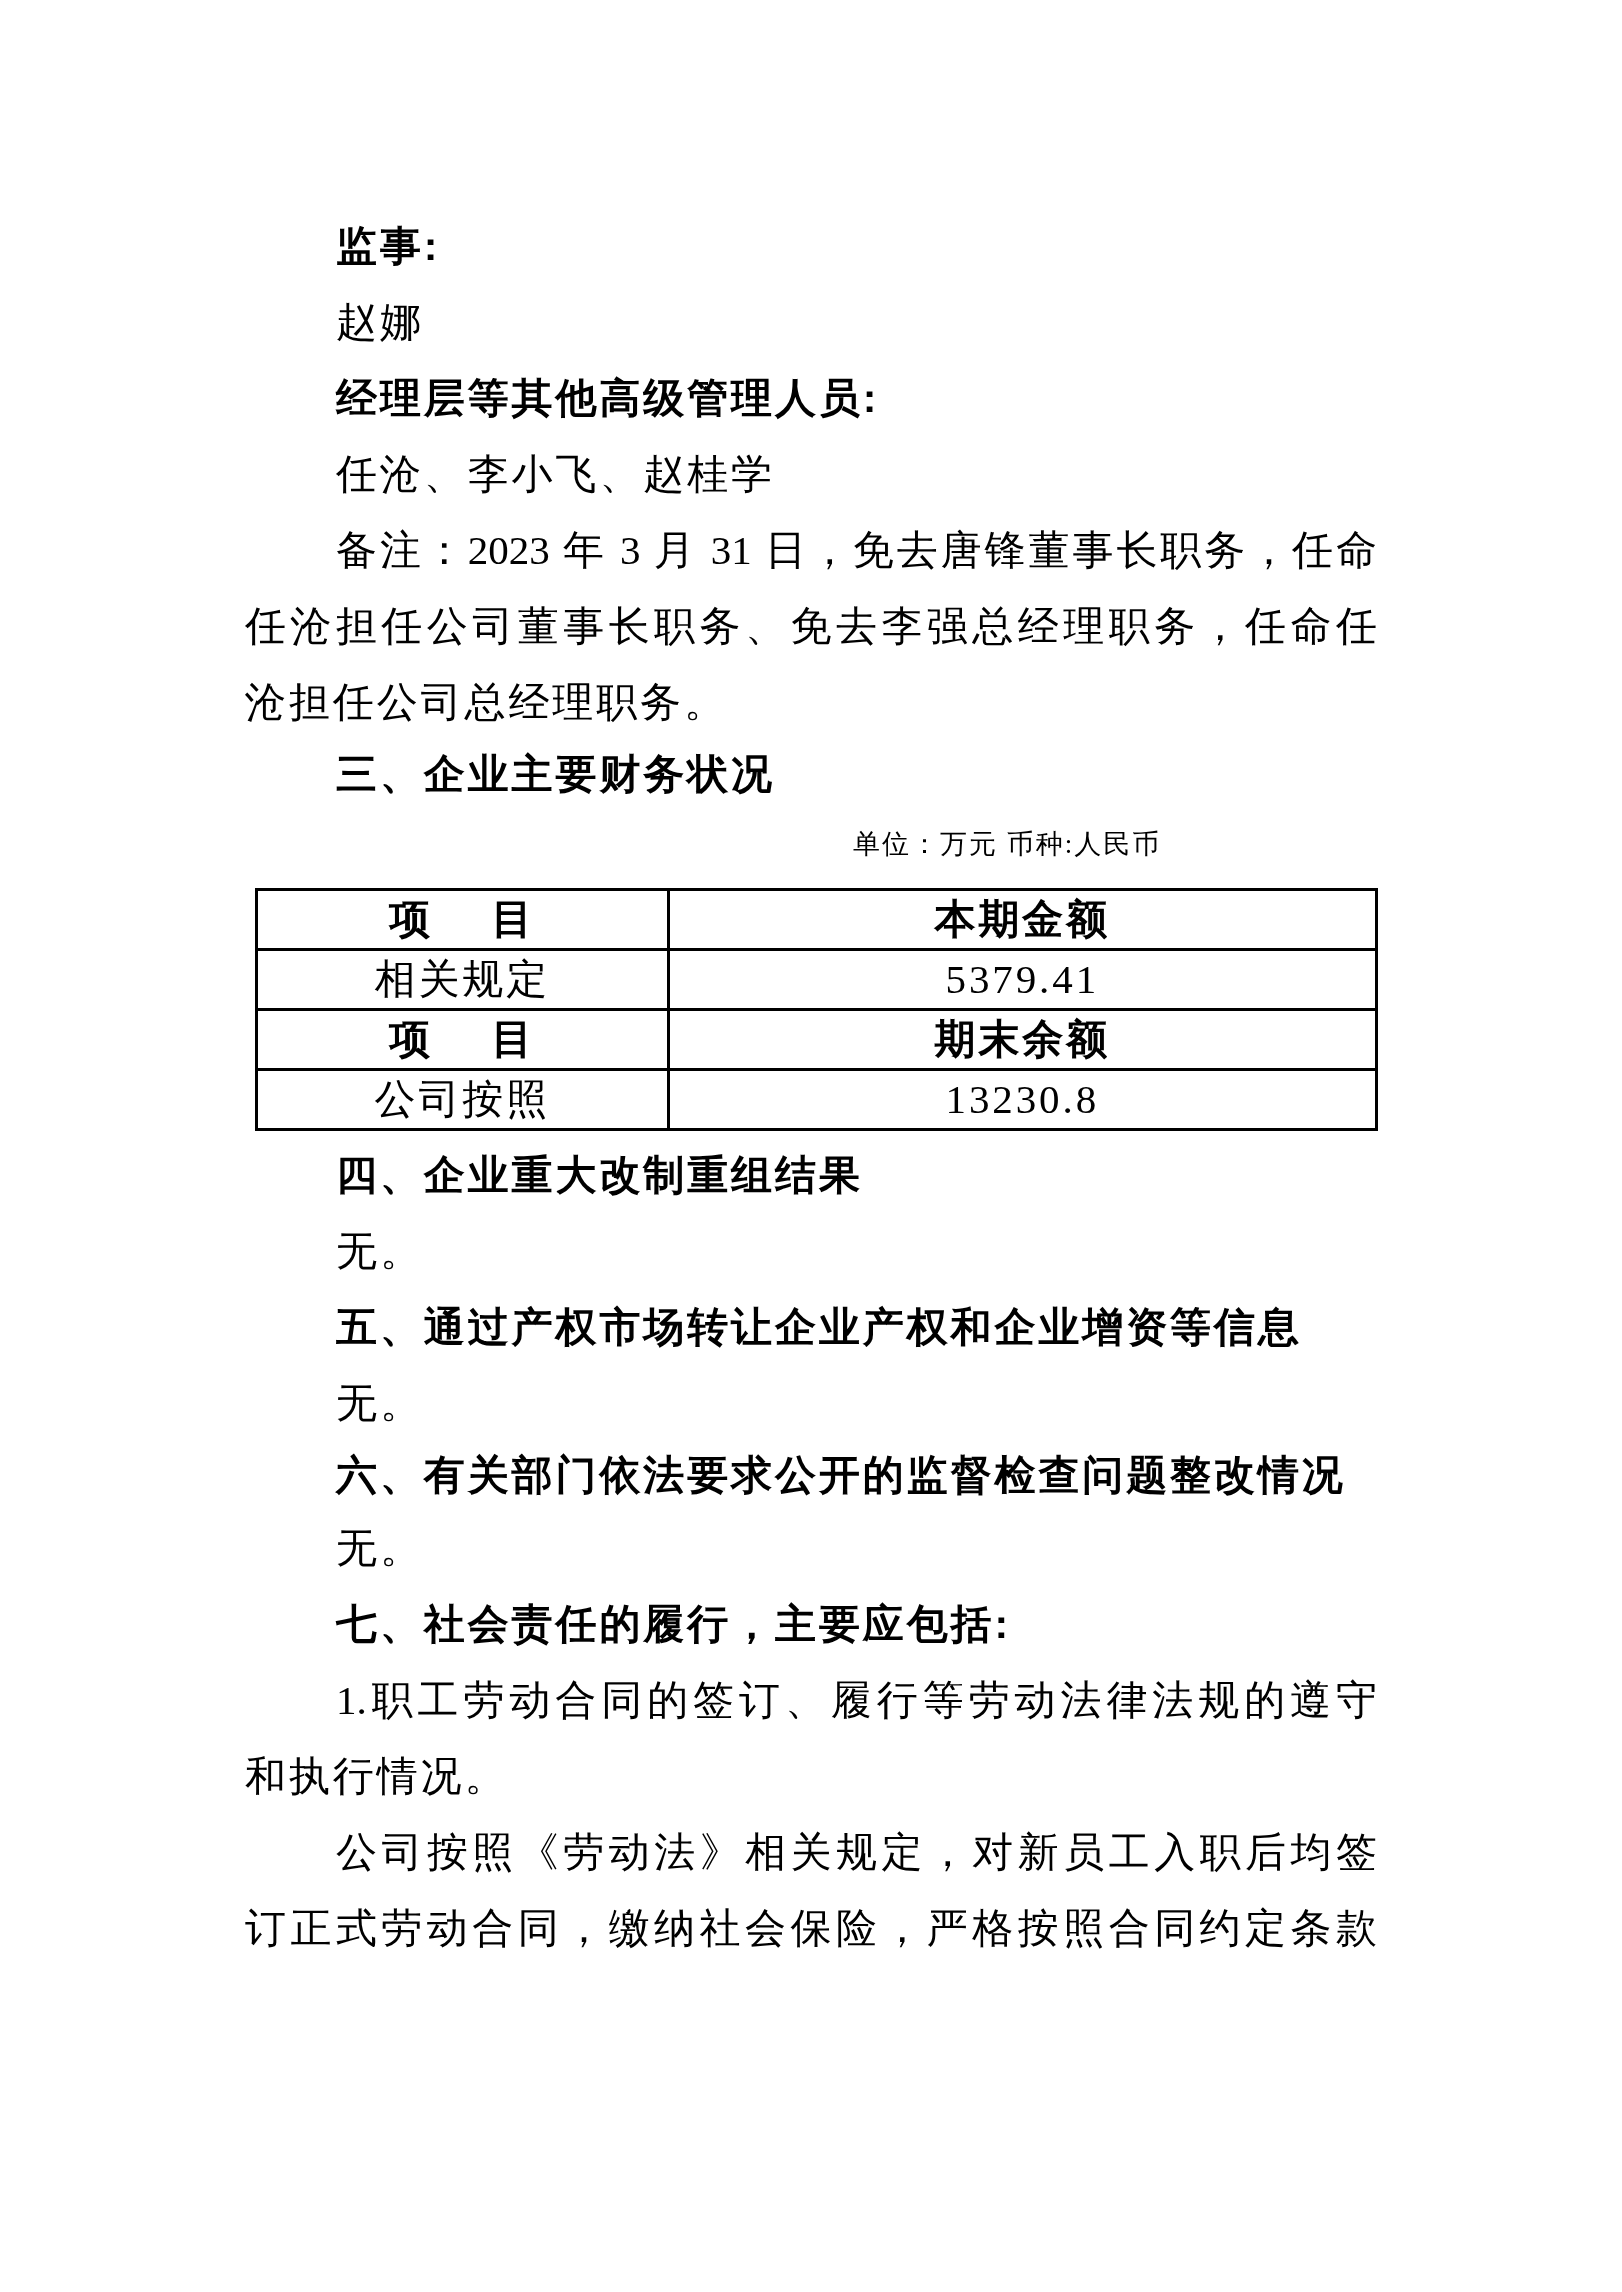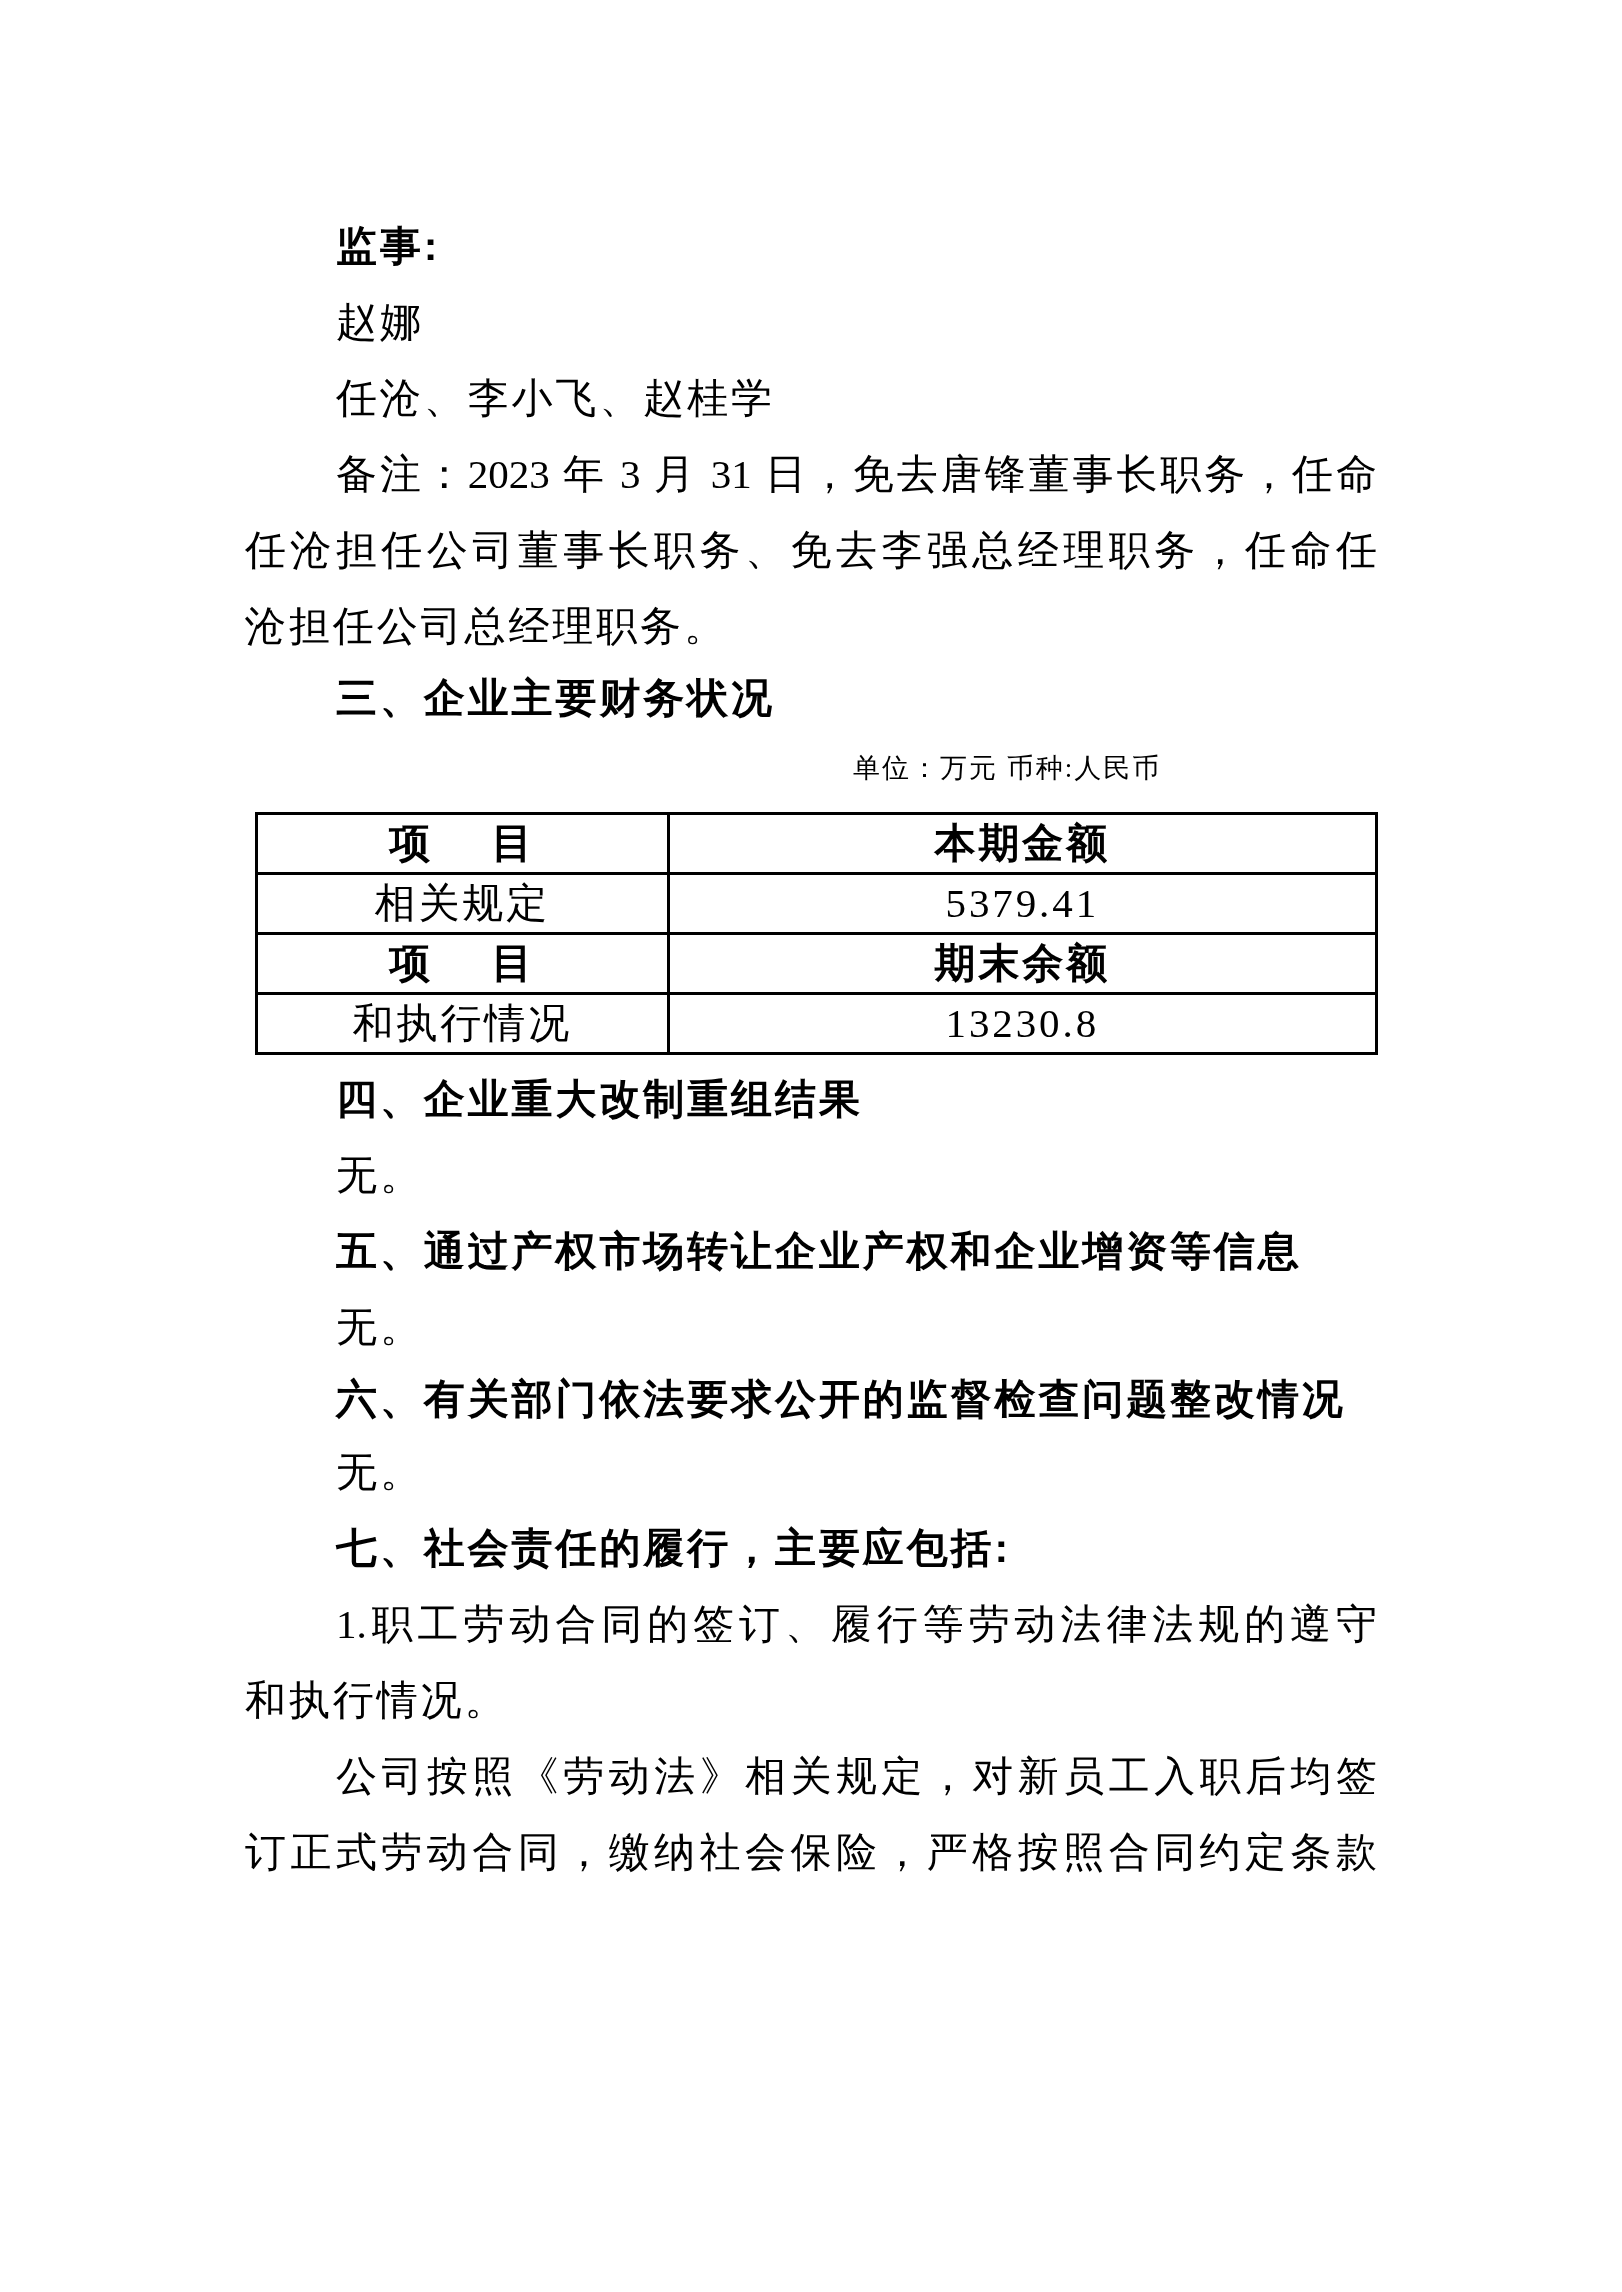--- a/index.html
+++ b/index.html
@@ -63,20 +63,21 @@
   .after-table { margin-top: 5.9px; }
 </style>
 </head>
 <body>
 
 <div class="page">
 
   <div class="line bold indent">监事:</div>
   <div class="line indent">赵娜</div>
 
+  <div class="line bold indent">经理层等其他高级管理人员:</div>
   <div class="line indent">任沧、李小飞、赵桂学</div>
 
   <div class="line indent full">备注：2023 年 3 月 31 日，免去唐锋董事长职务，任命</div>
   <div class="line full">任沧担任公司董事长职务、免去李强总经理职务，任命任</div>
   <div class="line">沧担任公司总经理职务。</div>
 
   <div class="line bold indent h70">三、企业主要财务状况</div>
   <div class="unit-line">单位：万元 币种:人民币</div>
 
   <table class="fin">
@@ -87,21 +88,21 @@
       </tr>
       <tr>
         <td class="col-item">相关规定</td>
         <td class="col-amount">5379.41</td>
       </tr>
       <tr>
         <th class="col-item">项　 目</th>
         <th class="col-amount">期末余额</th>
       </tr>
       <tr>
-        <td class="col-item">和执行情况</td>
+        <td class="col-item">公司按照</td>
         <td class="col-amount">13230.8</td>
       </tr>
     </tbody>
   </table>
 
   <div class="line bold indent after-table">四、企业重大改制重组结果</div>
   <div class="line indent">无。</div>
 
   <div class="line bold indent">五、通过产权市场转让企业产权和企业增资等信息</div>
   <div class="line indent">无。</div>

